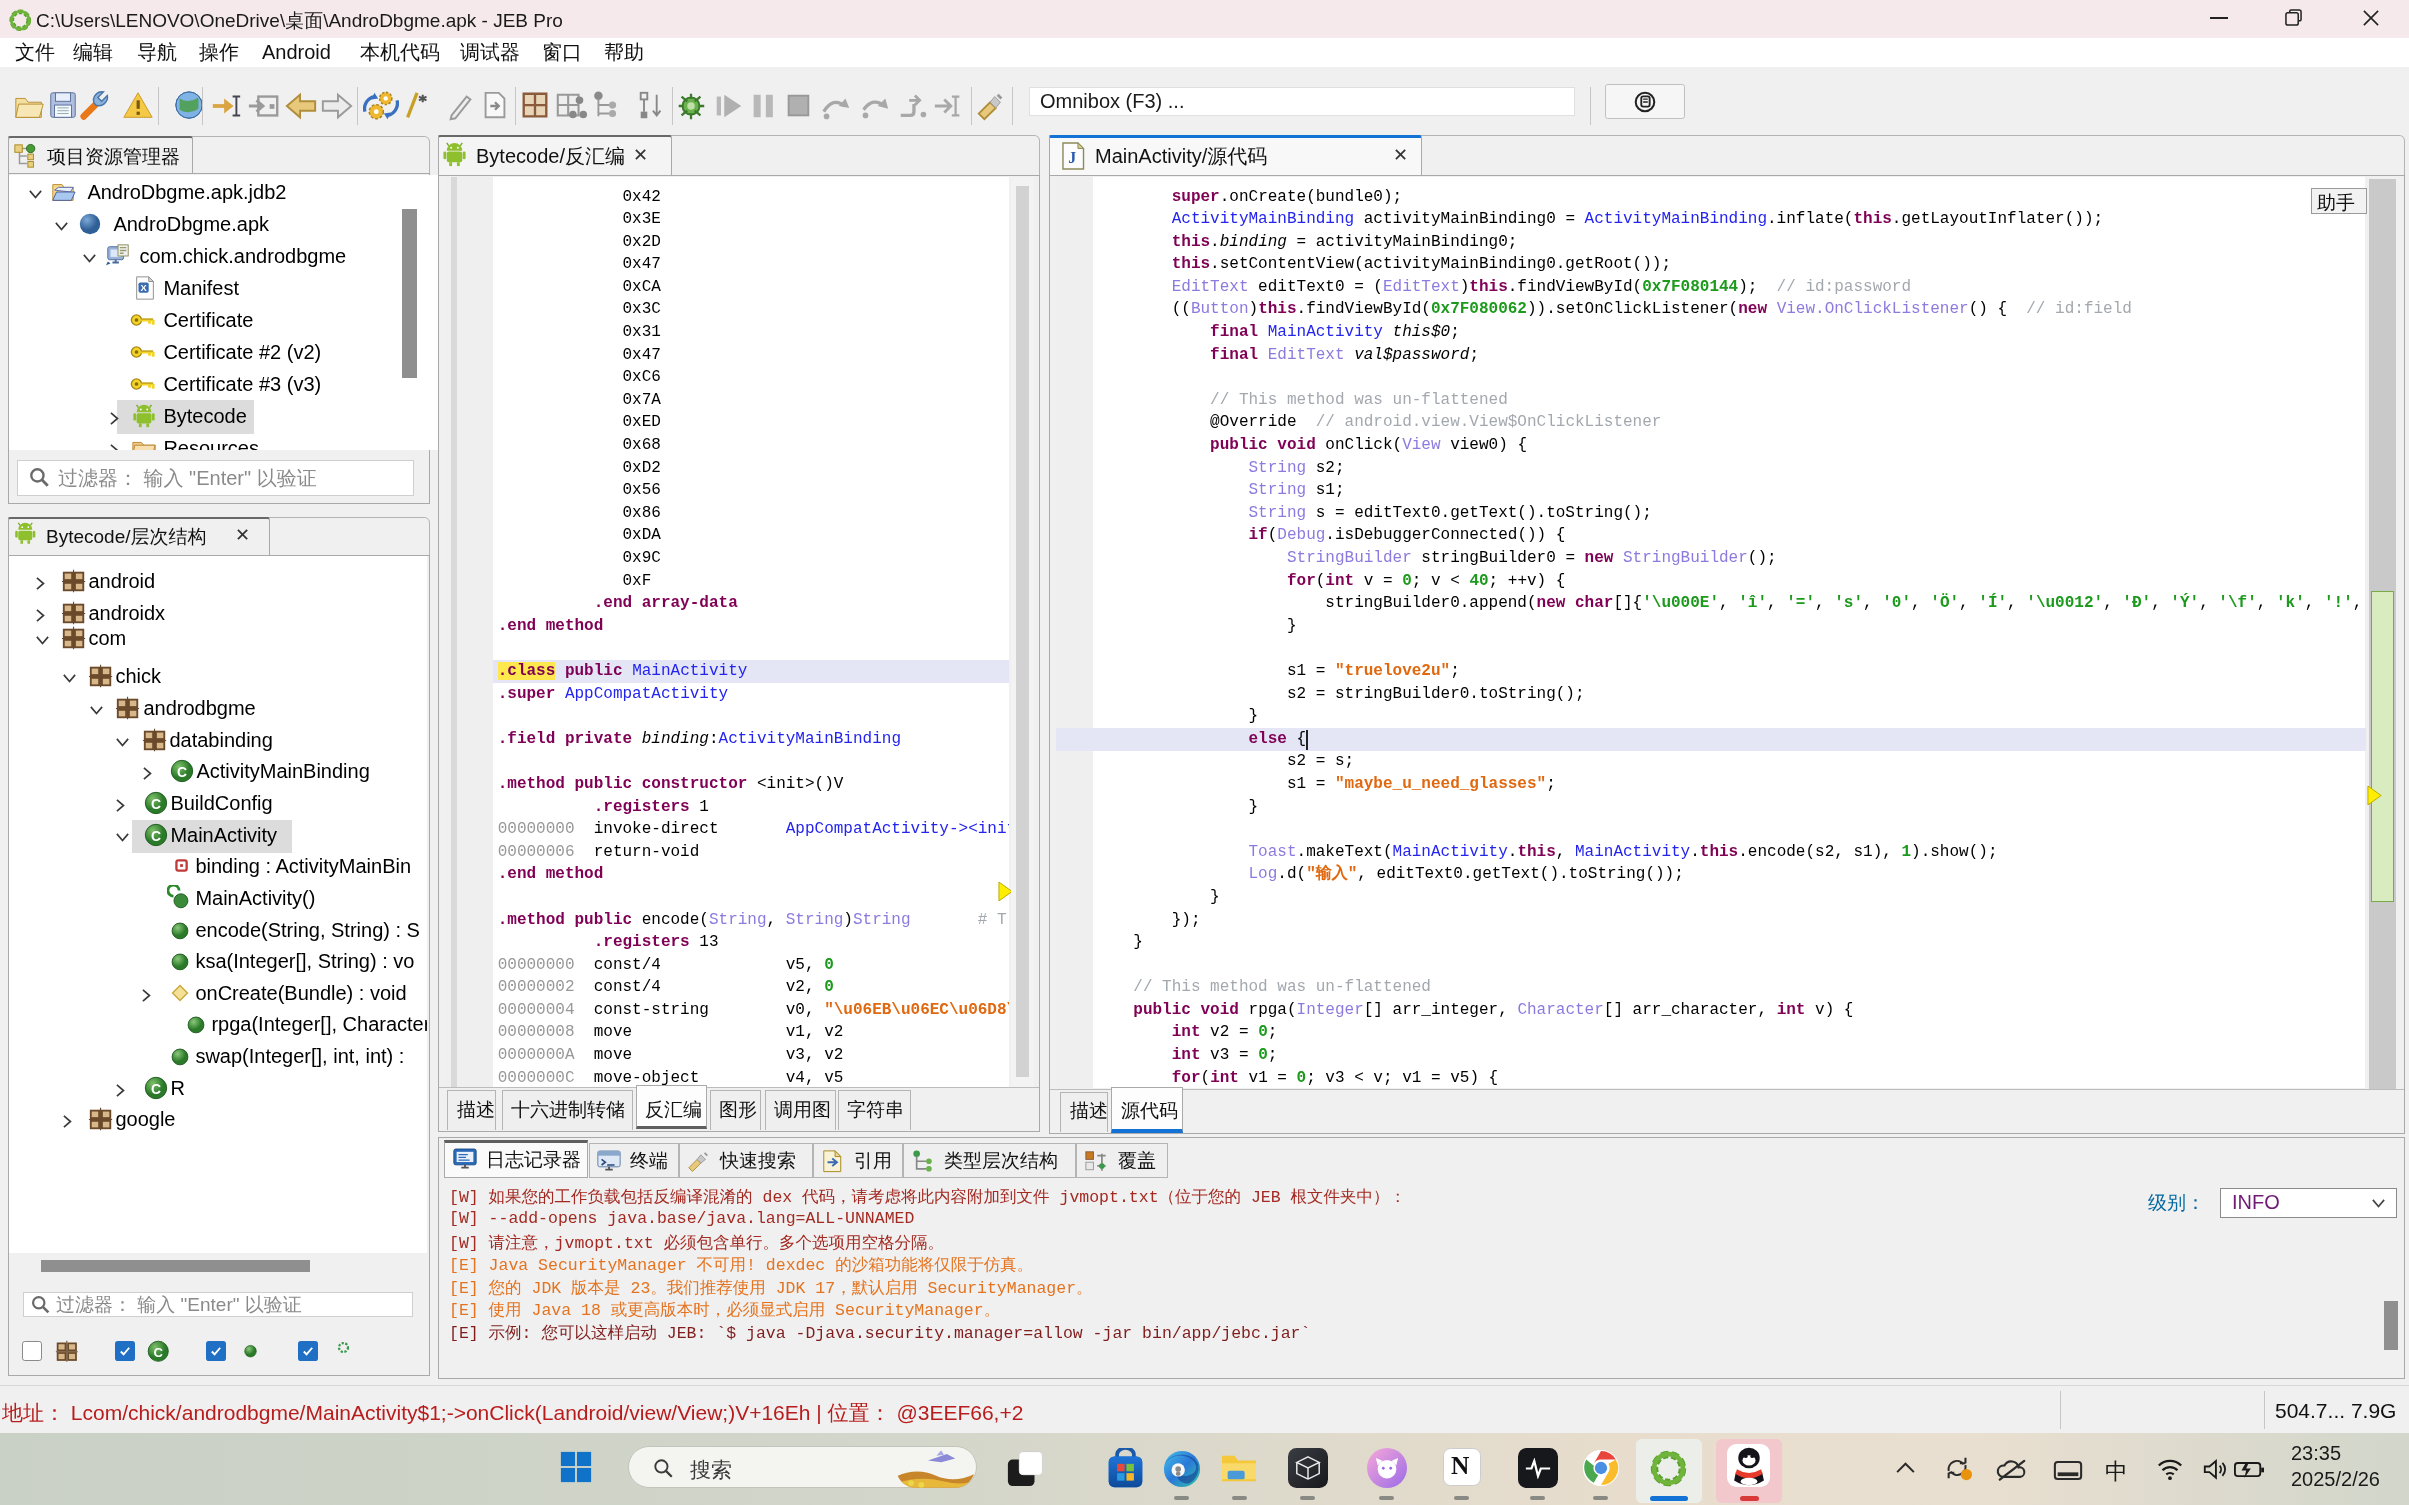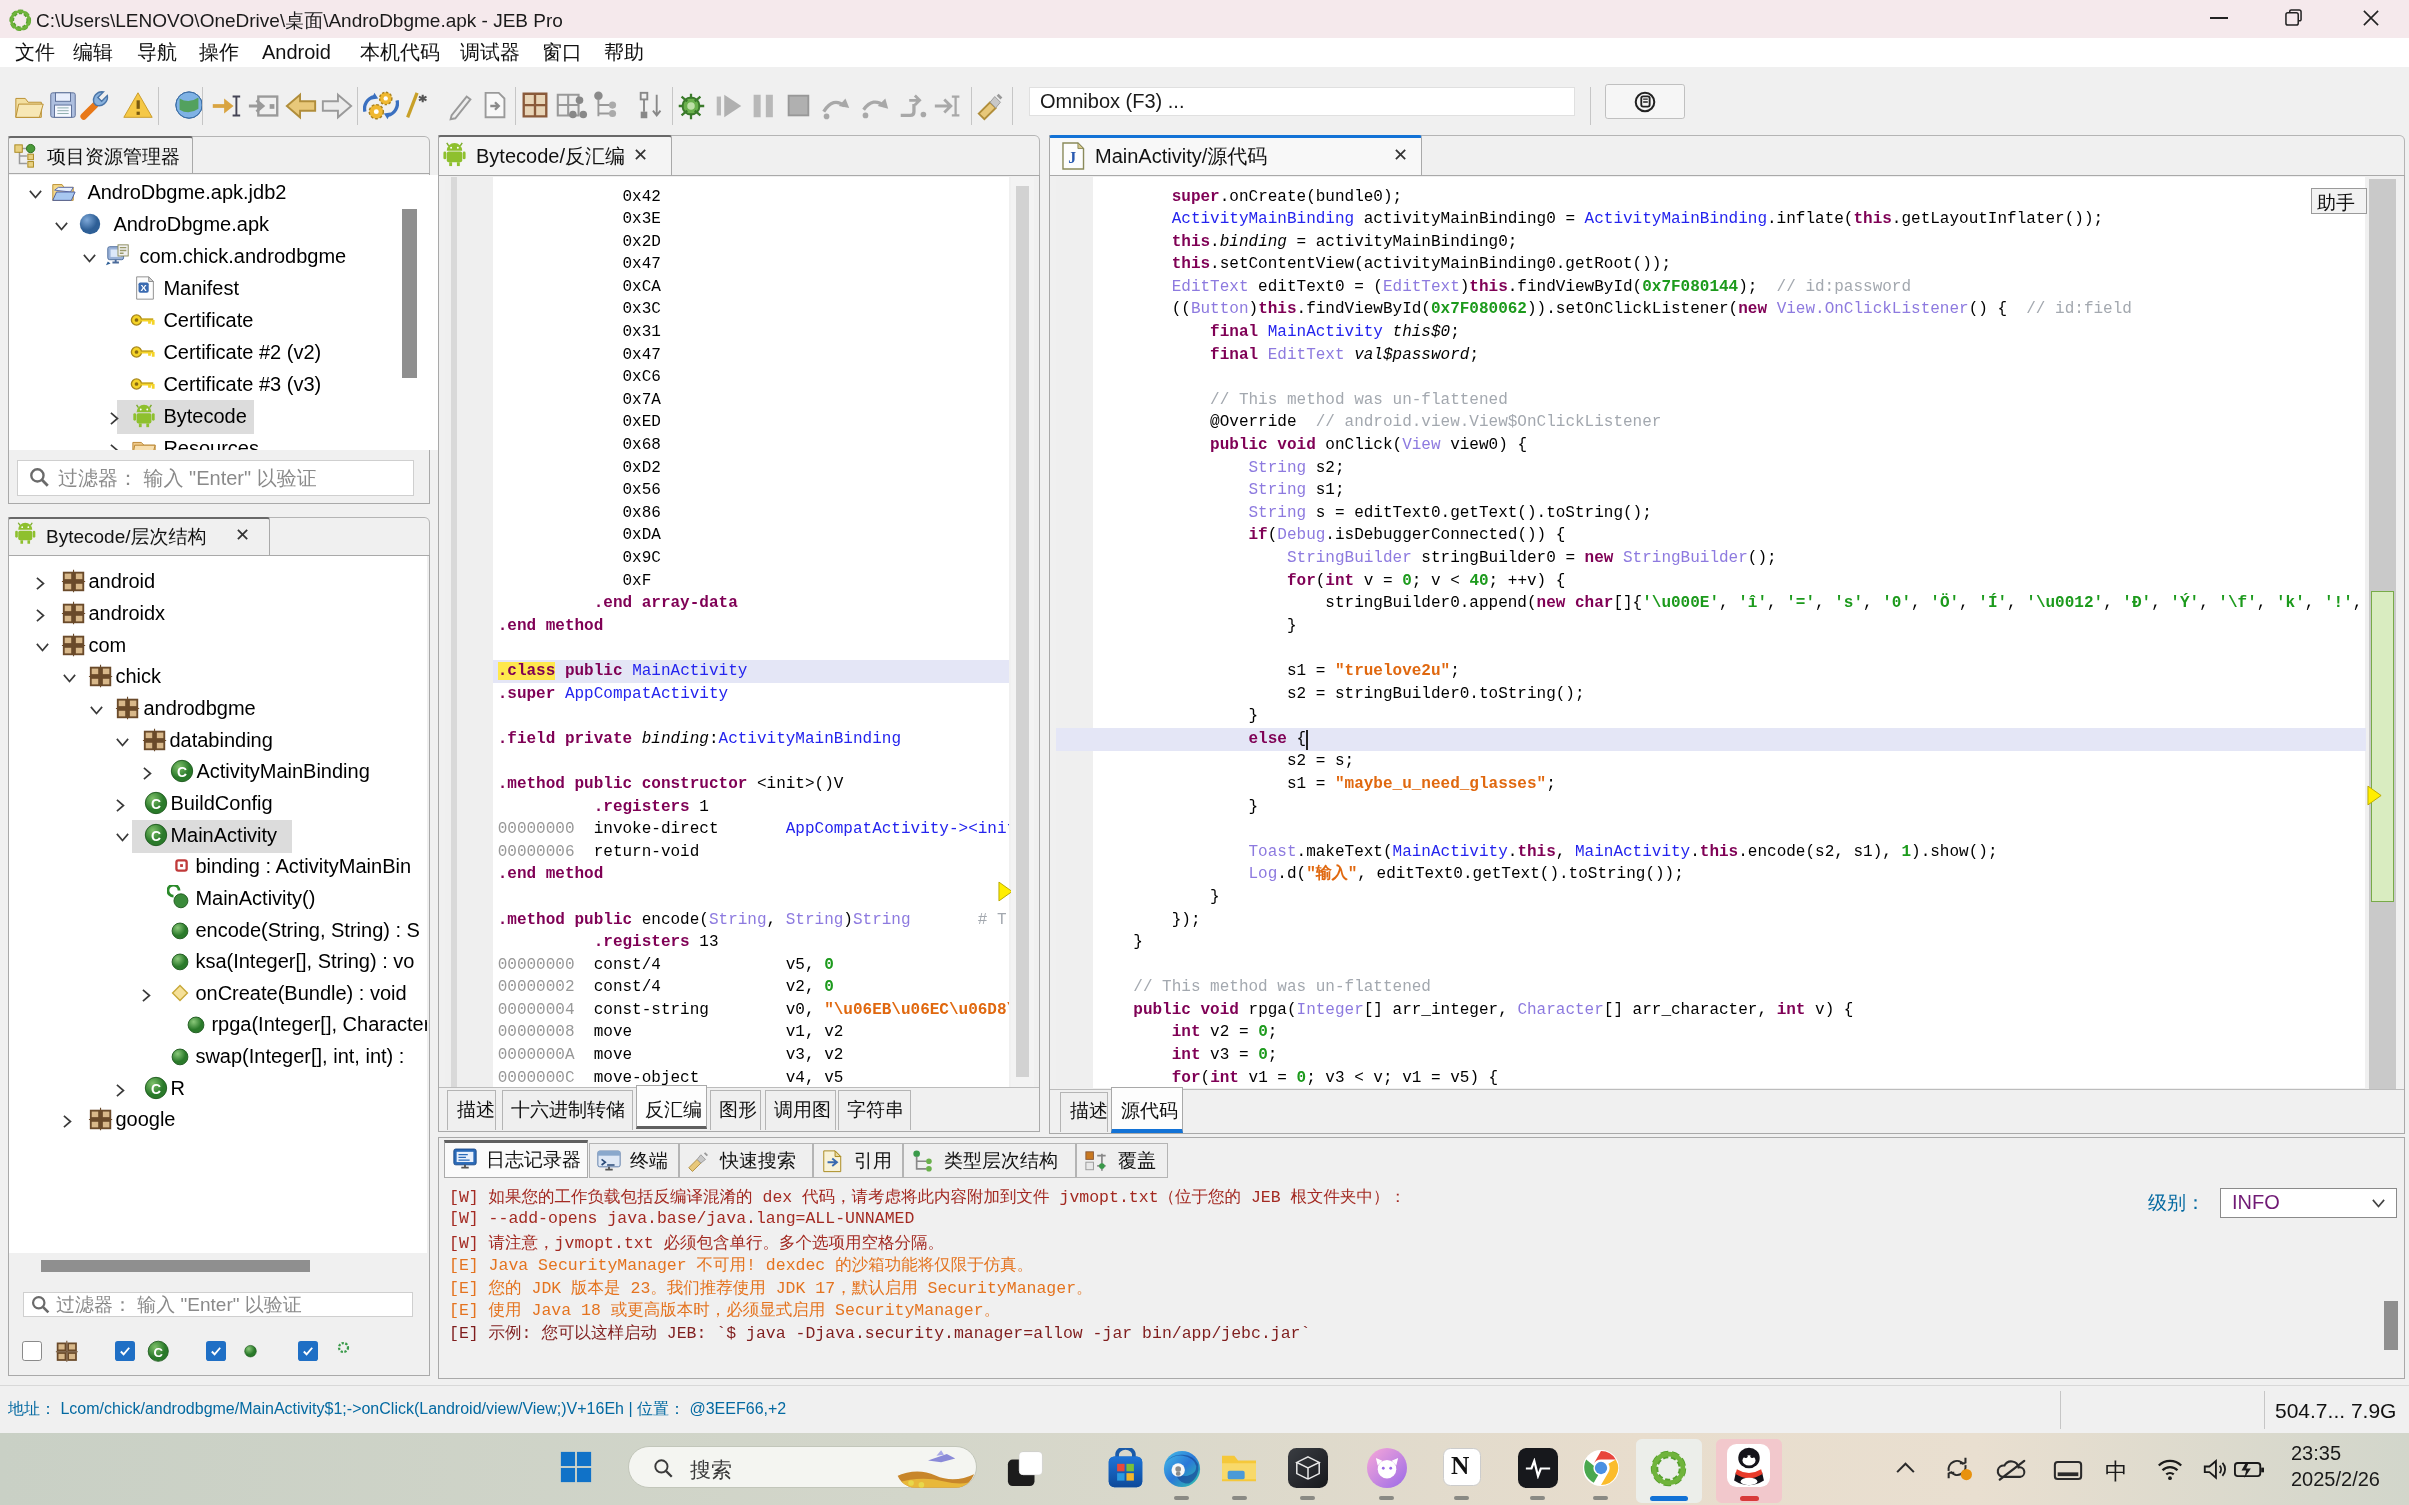--- a/index.html
+++ b/index.html
@@ -357,21 +357,21 @@
         <g stroke="#6a4a2a" stroke-width="2" fill="#d8b88a">
           <rect x="3" y="5" width="9" height="8"></rect>
           <rect x="15" y="5" width="9" height="8"></rect>
           <rect x="3" y="16" width="9" height="8"></rect>
           <rect x="15" y="16" width="9" height="8"></rect>
         </g>
         <path d="M13.5 2 v24 M1 14.5 h25" stroke="#6a4a2a" stroke-width="1.2"></path>
       </svg>
       <span class="lbl" style="left:79px">androidx</span>
     </div>
-    <div class="trow" style="left:0;top:75px;width:490px">
+    <div class="trow" style="left:0;top:68px;width:490px">
       <svg class="abs" style="left:26px;top:11.3px" width="15" height="10.4" viewBox="0 0 16 11">
         <path d="M2 2 L8 9 L14 2" fill="none" stroke="#3a3a3a" stroke-width="1.8"></path>
       </svg>
       <svg class="abs" style="left:52px;top:0.9px" width="26" height="26" viewBox="0 0 28 28">
         <g stroke="#6a4a2a" stroke-width="2" fill="#d8b88a">
           <rect x="3" y="5" width="9" height="8"></rect>
           <rect x="15" y="5" width="9" height="8"></rect>
           <rect x="3" y="16" width="9" height="8"></rect>
           <rect x="15" y="16" width="9" height="8"></rect>
         </g>
@@ -829,21 +829,21 @@
 <div class="logline" style="left:449px;top:1299px;color:#e4731f">[E] 使用 Java 18 或更高版本时，必须显式启用 SecurityManager。</div>
 <div class="logline" style="left:449px;top:1322px;color:#7f1d1d">[E] 示例: 您可以这样启动 JEB: `$ java -Djava.security.manager=allow -jar bin/app/jebc.jar`</div>
 <div class="abs" style="left:2148px;top:1190px;font-size:19px;color:#0369a1">级别：</div>
 <div class="abs" style="left:2220px;top:1188px;width:177px;height:30px;background:#fff;border:0.9px solid #8a8a8a"></div>
 <div class="abs" style="left:2232px;top:1191px;font-size:20px;color:#701a75">INFO</div>
 <svg class="abs" style="left:2371px;top:1198px" width="15" height="11.3" viewBox="0 0 16 12">
     <path d="M2 2 L8 9 L14 2" fill="none" stroke="#444" stroke-width="1.8"></path>
   </svg>
 <div class="abs" style="left:2384px;top:1301px;width:14px;height:49px;background:#8f8f8f"></div>
 <div class="abs" style="left:0;top:1385px;width:2410px;height:48px;background:#f0f0f0;border-top:0.9px solid #d8d8d8"></div>
-<div class="abs" style="left:8px;top:1399px;font-size:16px;color:#0369a1">地址： Lcom/chick/androdbgme/MainActivity$1;-&gt;onClick(Landroid/view/View;)V+16Eh | 位置： @3EEF66,+2</div>
+<div class="abs" style="left:2px;top:1399px;font-size:21px;color:#b91c1c">地址： Lcom/chick/androdbgme/MainActivity$1;-&gt;onClick(Landroid/view/View;)V+16Eh | 位置： @3EEF66,+2</div>
 <div class="abs" style="left:2060px;top:1391px;width:0.9px;height:38px;background:#c6c6c6"></div>
 <div class="abs" style="left:2264px;top:1391px;width:0.9px;height:38px;background:#c6c6c6"></div>
 <div class="abs" style="left:2275px;top:1399px;font-size:21px;color:#111">504.7... 7.9G</div>
 <div class="abs" style="left:0;top:1433px;width:2410px;height:73px;background:linear-gradient(90deg,#c9d0c5 0%,#d3d6ca 38%,#e8ddcd 68%,#e9dfd0 82%,#d2d6cb 100%)"></div>
 <svg class="abs" style="left:559px;top:1450px" width="34" height="34" viewBox="0 0 36 36">
     <rect x="2" y="2" width="15" height="15" fill="#1072c8"></rect>
     <rect x="19" y="2" width="15" height="15" fill="#1072c8"></rect>
     <rect x="2" y="19" width="15" height="15" fill="#1072c8"></rect>
     <rect x="19" y="19" width="15" height="15" fill="#1072c8"></rect>
   </svg>

